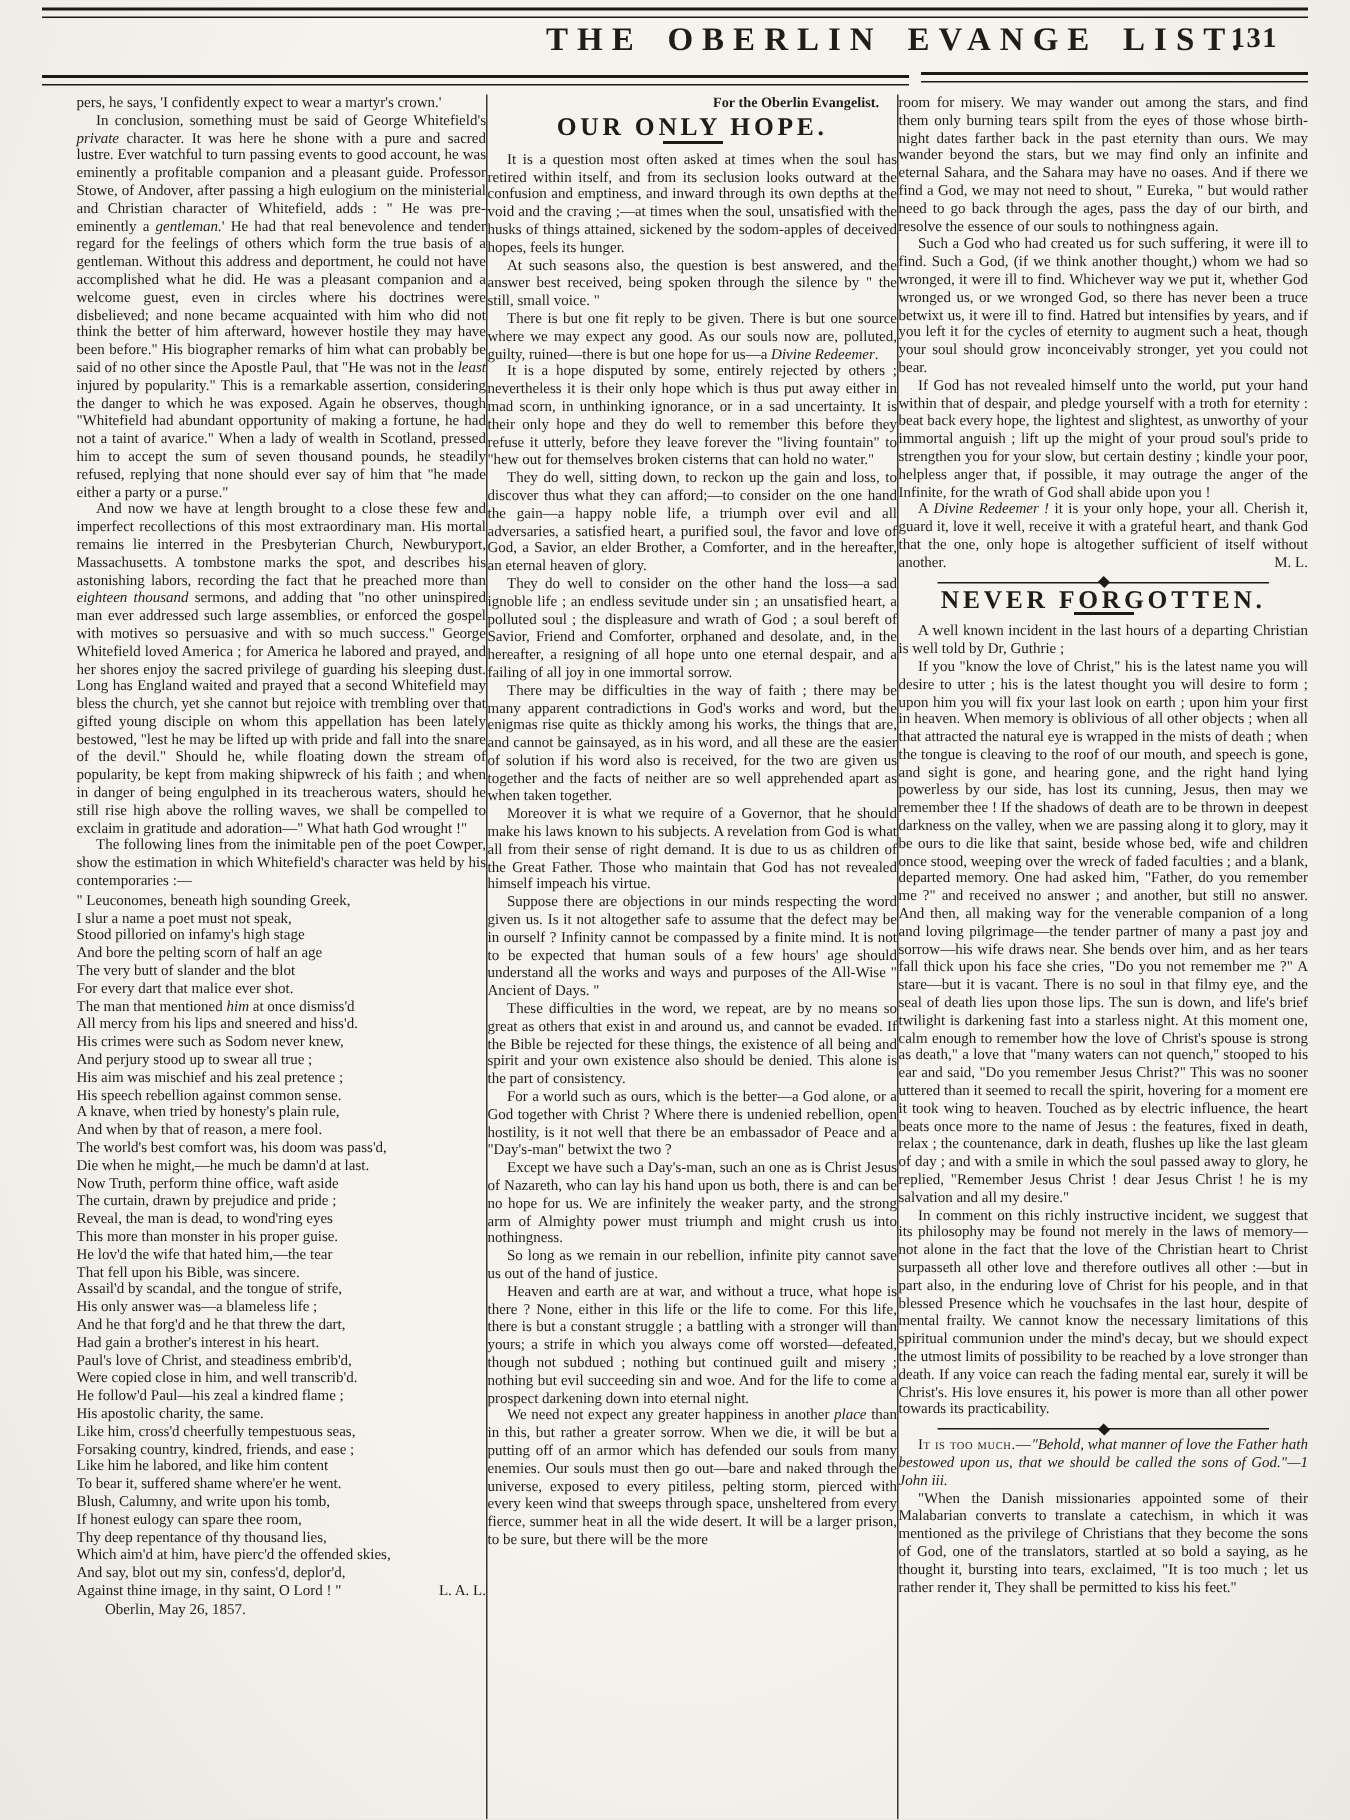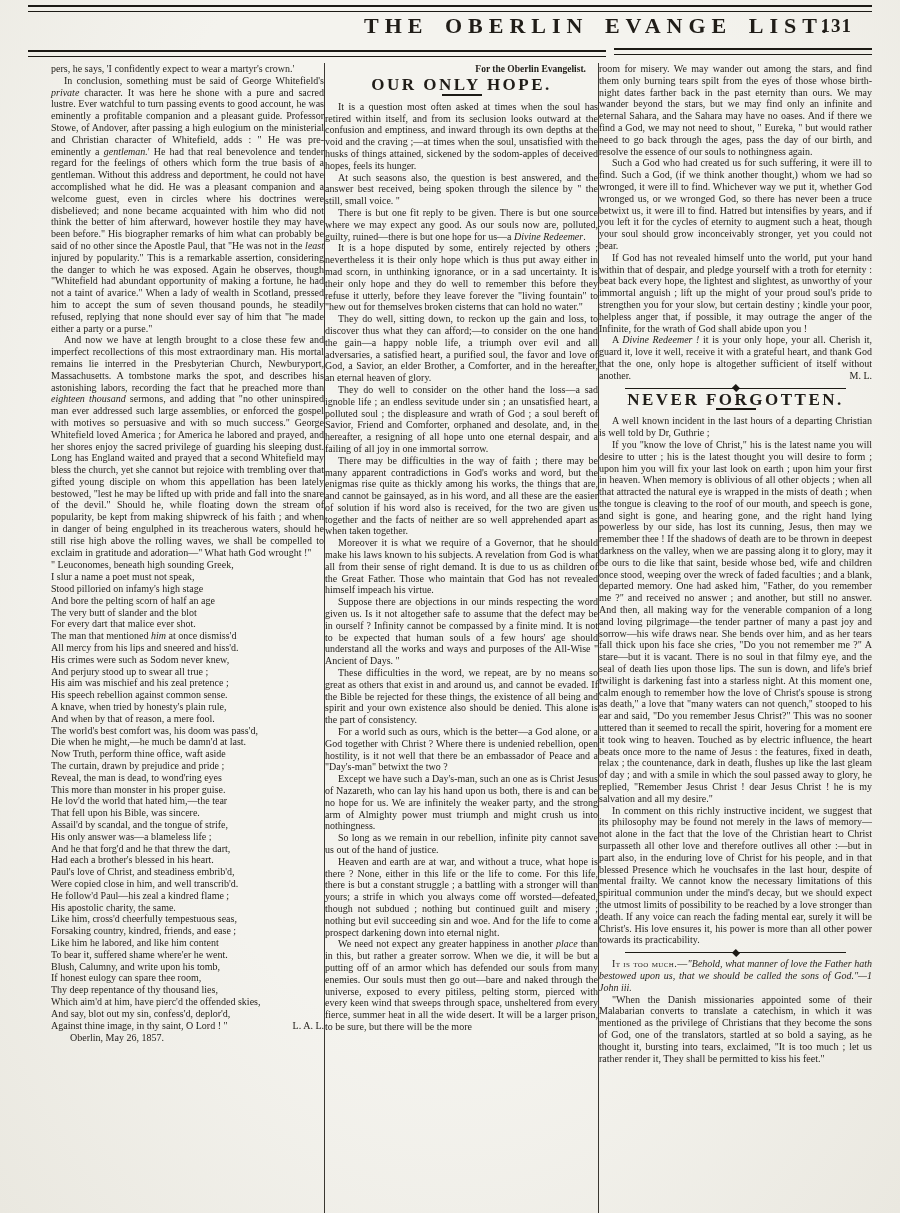--- a/index.html
+++ b/index.html
@@ -82,20 +82,21 @@
       <div class="rule-double seg-right"></div>
     </div>
 
     <div class="columns">
 
       <div class="col">
         <p class="para no-indent">pers, he says, 'I confidently expect to wear a martyr's crown.'</p>
         <div>
             <p class="para">In conclusion, something must be said of George Whitefield's <i>private</i> character. It was here he shone with a pure and sacred lustre. Ever watchful to turn passing events to good account, he was eminently a profitable companion and a pleasant guide. Professor Stowe, of Andover, after passing a high eulogium on the ministerial and Christian character of Whitefield, adds : " He was pre-eminently a <i>gentleman.</i>' He had that real benevolence and tender regard for the feelings of others which form the true basis of a gentleman. Without this address and deportment, he could not have accomplished what he did. He was a pleasant companion and a welcome guest, even in circles where his doctrines were disbelieved; and none became acquainted with him who did not think the better of him afterward, however hostile they may have been before." His biographer remarks of him what can probably be said of no other since the Apostle Paul, that "He was not in the <i>least</i> injured by popularity." This is a remarkable assertion, considering the danger to which he was exposed. Again he observes, though "Whitefield had abundant opportunity of making a fortune, he had not a taint of avarice." When a lady of wealth in Scotland, pressed him to accept the sum of seven thousand pounds, he steadily refused, replying that none should ever say of him that "he made either a party or a purse."</p>
             <p class="para">And now we have at length brought to a close these few and imperfect recollections of this most extraordinary man. His mortal remains lie interred in the Presbyterian Church, Newburyport, Massachusetts. A tombstone marks the spot, and describes his astonishing labors, recording the fact that he preached more than <i>eighteen thousand</i> sermons, and adding that "no other uninspired man ever addressed such large assemblies, or enforced the gospel with motives so persuasive and with so much success." George Whitefield loved America ; for America he labored and prayed, and her shores enjoy the sacred privilege of guarding his sleeping dust. Long has England waited and prayed that a second Whitefield may bless the church, yet she cannot but rejoice with trembling over that gifted young disciple on whom this appellation has been lately bestowed, "lest he may be lifted up with pride and fall into the snare of the devil." Should he, while floating down the stream of popularity, be kept from making shipwreck of his faith ; and when in danger of being engulphed in its treacherous waters, should he still rise high above the rolling waves, we shall be compelled to exclaim in gratitude and adoration—" What hath God wrought !"</p>
+            <p class="para">The following lines from the inimitable pen of the poet Cowper, show the estimation in which Whitefield's character was held by his contemporaries :—</p>
           </div>
         <div class="poem">
             <div class="poem-line">" Leuconomes, beneath high sounding Greek,</div>
             <div class="poem-line">I slur a name a poet must not speak,</div>
             <div class="poem-line">Stood pilloried on infamy's high stage</div>
             <div class="poem-line">And bore the pelting scorn of half an age</div>
             <div class="poem-line">The very butt of slander and the blot</div>
             <div class="poem-line">For every dart that malice ever shot.</div>
             <div class="poem-line">The man that mentioned <i>him</i> at once dismiss'd</div>
             <div class="poem-line">All mercy from his lips and sneered and hiss'd.</div>
@@ -104,26 +105,26 @@
             <div class="poem-line">His aim was mischief and his zeal pretence ;</div>
             <div class="poem-line">His speech rebellion against common sense.</div>
             <div class="poem-line">A knave, when tried by honesty's plain rule,</div>
             <div class="poem-line">And when by that of reason, a mere fool.</div>
             <div class="poem-line">The world's best comfort was, his doom was pass'd,</div>
             <div class="poem-line">Die when he might,—he much be damn'd at last.</div>
             <div class="poem-line">Now Truth, perform thine office, waft aside</div>
             <div class="poem-line">The curtain, drawn by prejudice and pride ;</div>
             <div class="poem-line">Reveal, the man is dead, to wond'ring eyes</div>
             <div class="poem-line">This more than monster in his proper guise.</div>
-            <div class="poem-line">He lov'd the world that hated him,—the tear</div>
+            <div class="poem-line">He lov'd the wife that hated him,—the tear</div>
             <div class="poem-line">That fell upon his Bible, was sincere.</div>
             <div class="poem-line">Assail'd by scandal, and the tongue of strife,</div>
             <div class="poem-line">His only answer was—a blameless life ;</div>
             <div class="poem-line">And he that forg'd and he that threw the dart,</div>
-            <div class="poem-line">Had each a brother's blessed in his heart.</div>
+            <div class="poem-line">Had gain a brother's interest in his heart.</div>
             <div class="poem-line">Paul's love of Christ, and steadiness embrib'd,</div>
             <div class="poem-line">Were copied close in him, and well transcrib'd.</div>
             <div class="poem-line">He follow'd Paul—his zeal a kindred flame ;</div>
             <div class="poem-line">His apostolic charity, the same.</div>
             <div class="poem-line">Like him, cross'd cheerfully tempestuous seas,</div>
             <div class="poem-line">Forsaking country, kindred, friends, and ease ;</div>
             <div class="poem-line">Like him he labored, and like him content</div>
             <div class="poem-line">To bear it, suffered shame where'er he went.</div>
             <div class="poem-line">Blush, Calumny, and write upon his tomb,</div>
             <div class="poem-line">If honest eulogy can spare thee room,</div>

